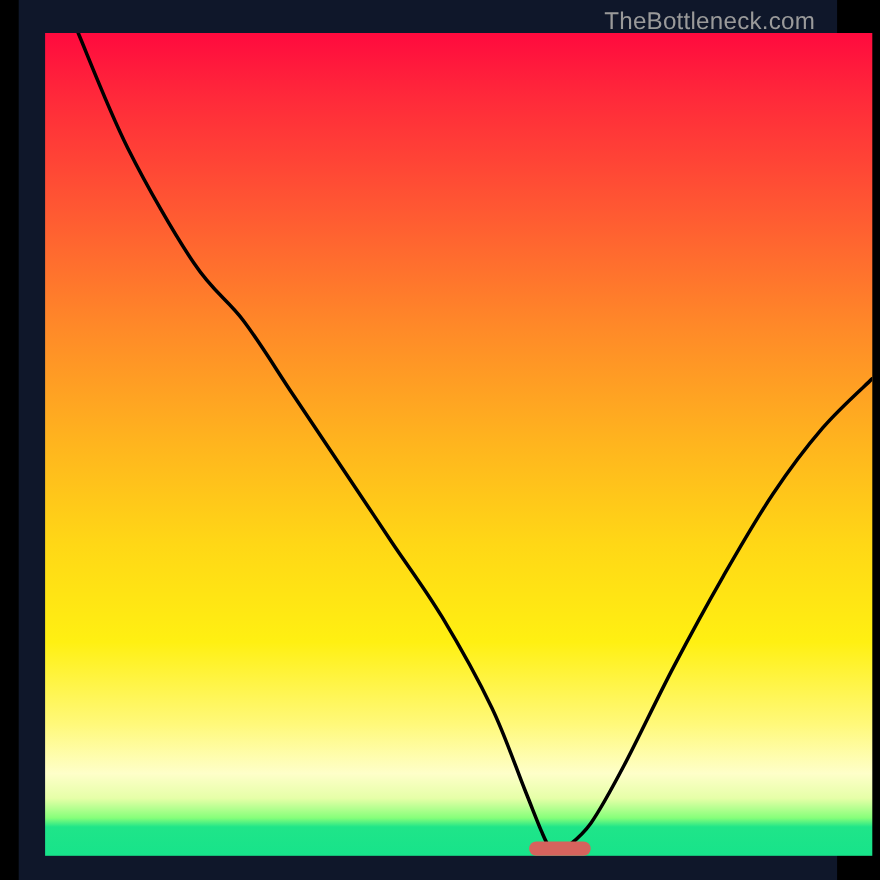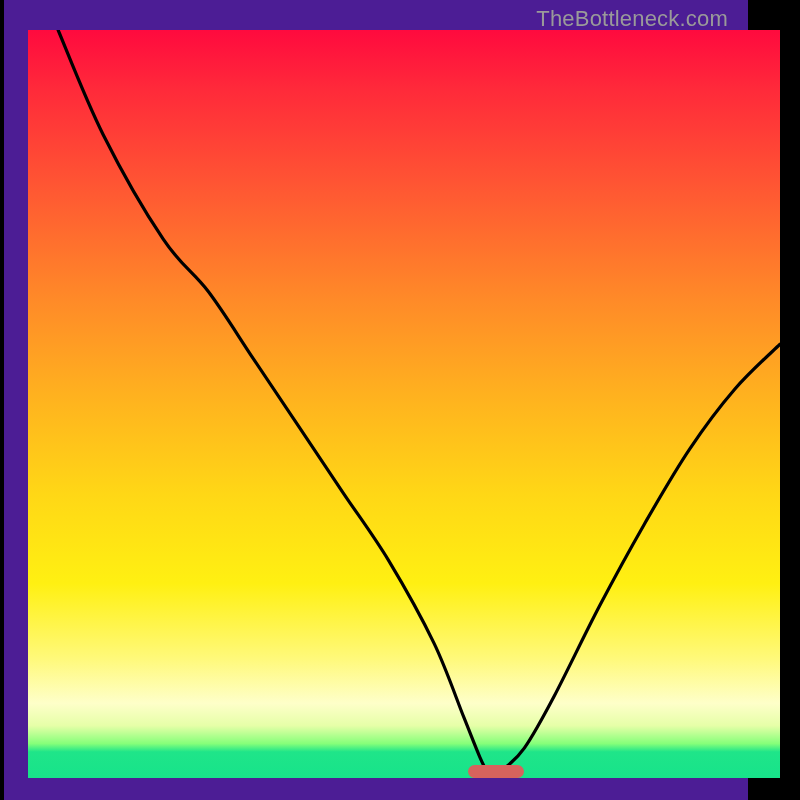--- a/index.html
+++ b/index.html
@@ -7,25 +7,25 @@
     padding: 0;
     background: #000;
     font-family: Arial, Helvetica, sans-serif;
     width: 800px;
     height: 800px;
     overflow: hidden;
     position: relative;
   }
   .frame {
     position: absolute;
-    left: 4px;
+    left: 17px;
     top: 0;
     width: 744px;
     height: 800px;
-    background: #4c1d95;
+    background: #0f172a;
   }
   .plot-area {
     position: absolute;
     left: 24px;
     top: 30px;
     width: 752px;
     height: 748px;
     
     background: linear-gradient(
       to bottom,

